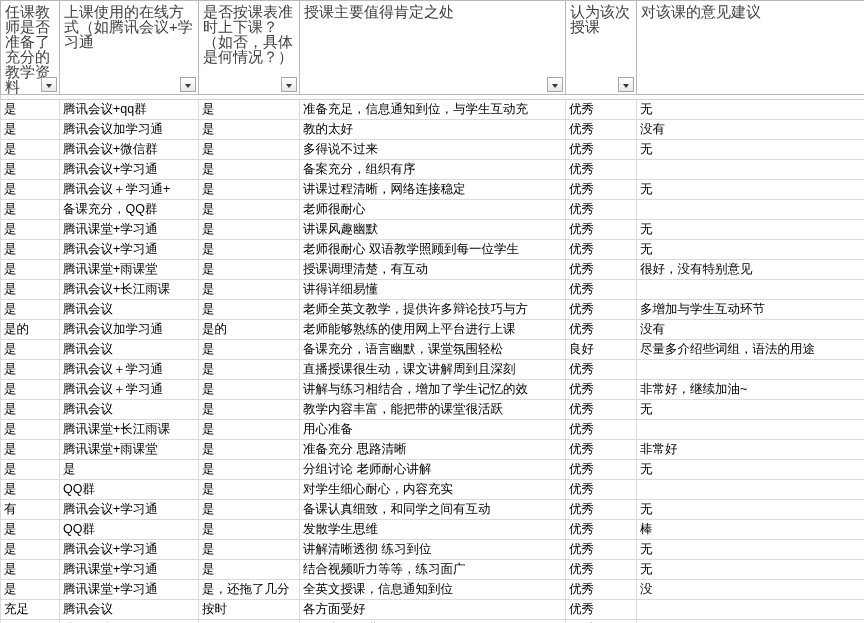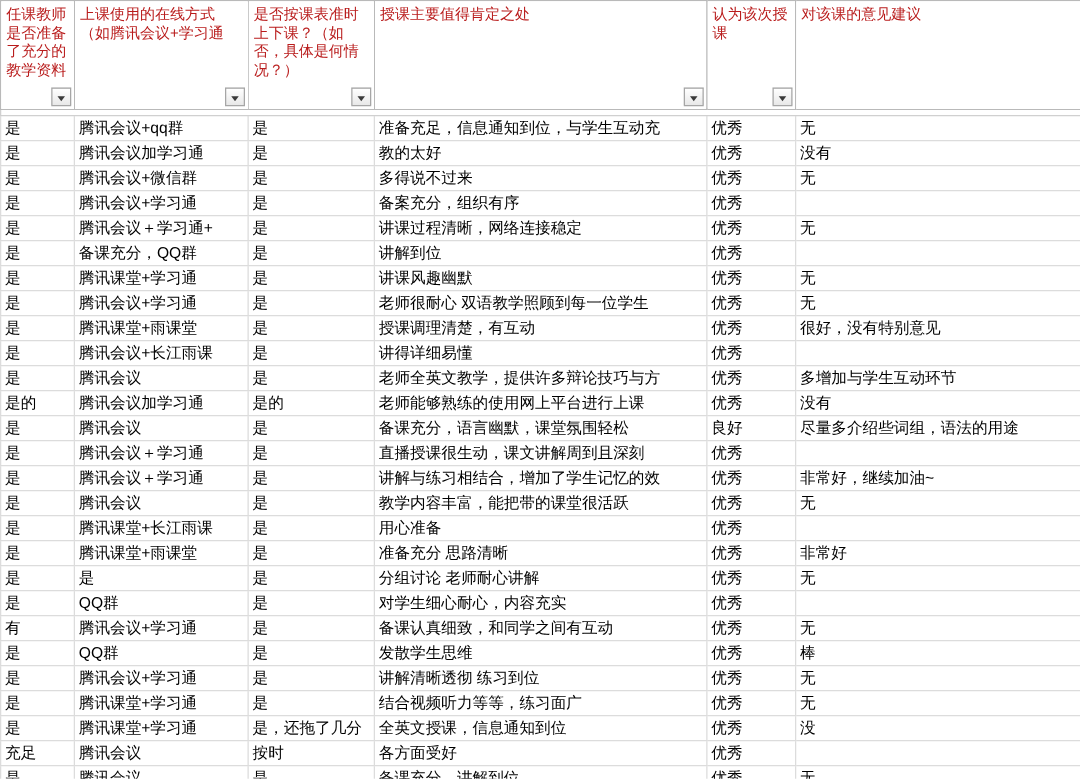--- a/index.html
+++ b/index.html
@@ -35,22 +35,22 @@
     vertical-align: top;
     position: relative;
     font-weight: normal;
     text-align: left;
   }
   .hdr-text {
     display: block;
     padding: 3px 4px 0 4px;
     white-space: normal;
     line-height: 15px;
-    font-size: 12px;
-    color: #b91c1c;
+    font-size: 15px;
+    color: #404040;
   }
   .filter-btn {
     position: absolute;
     right: 2px;
     bottom: 2px;
     width: 16px;
     height: 15px;
     border: 1px solid #a6a6a6;
     background: linear-gradient(#ffffff, #e8e8e8);
     box-sizing: border-box;
@@ -161,21 +161,21 @@
         <td class="c1">腾讯会议＋学习通+</td>
         <td class="c2">是</td>
         <td class="c3">讲课过程清晰，网络连接稳定</td>
         <td class="c4">优秀</td>
         <td class="c5">无</td>
       </tr>
       <tr class="data-row">
         <td class="c0">是</td>
         <td class="c1">备课充分，QQ群</td>
         <td class="c2">是</td>
-        <td class="c3">讲解到位</td>
+        <td class="c3">老师很耐心</td>
         <td class="c4">优秀</td>
         <td class="c5"></td>
       </tr>
       <tr class="data-row">
         <td class="c0">是</td>
         <td class="c1">腾讯课堂+学习通</td>
         <td class="c2">是</td>
         <td class="c3">讲课风趣幽默</td>
         <td class="c4">优秀</td>
         <td class="c5">无</td>

